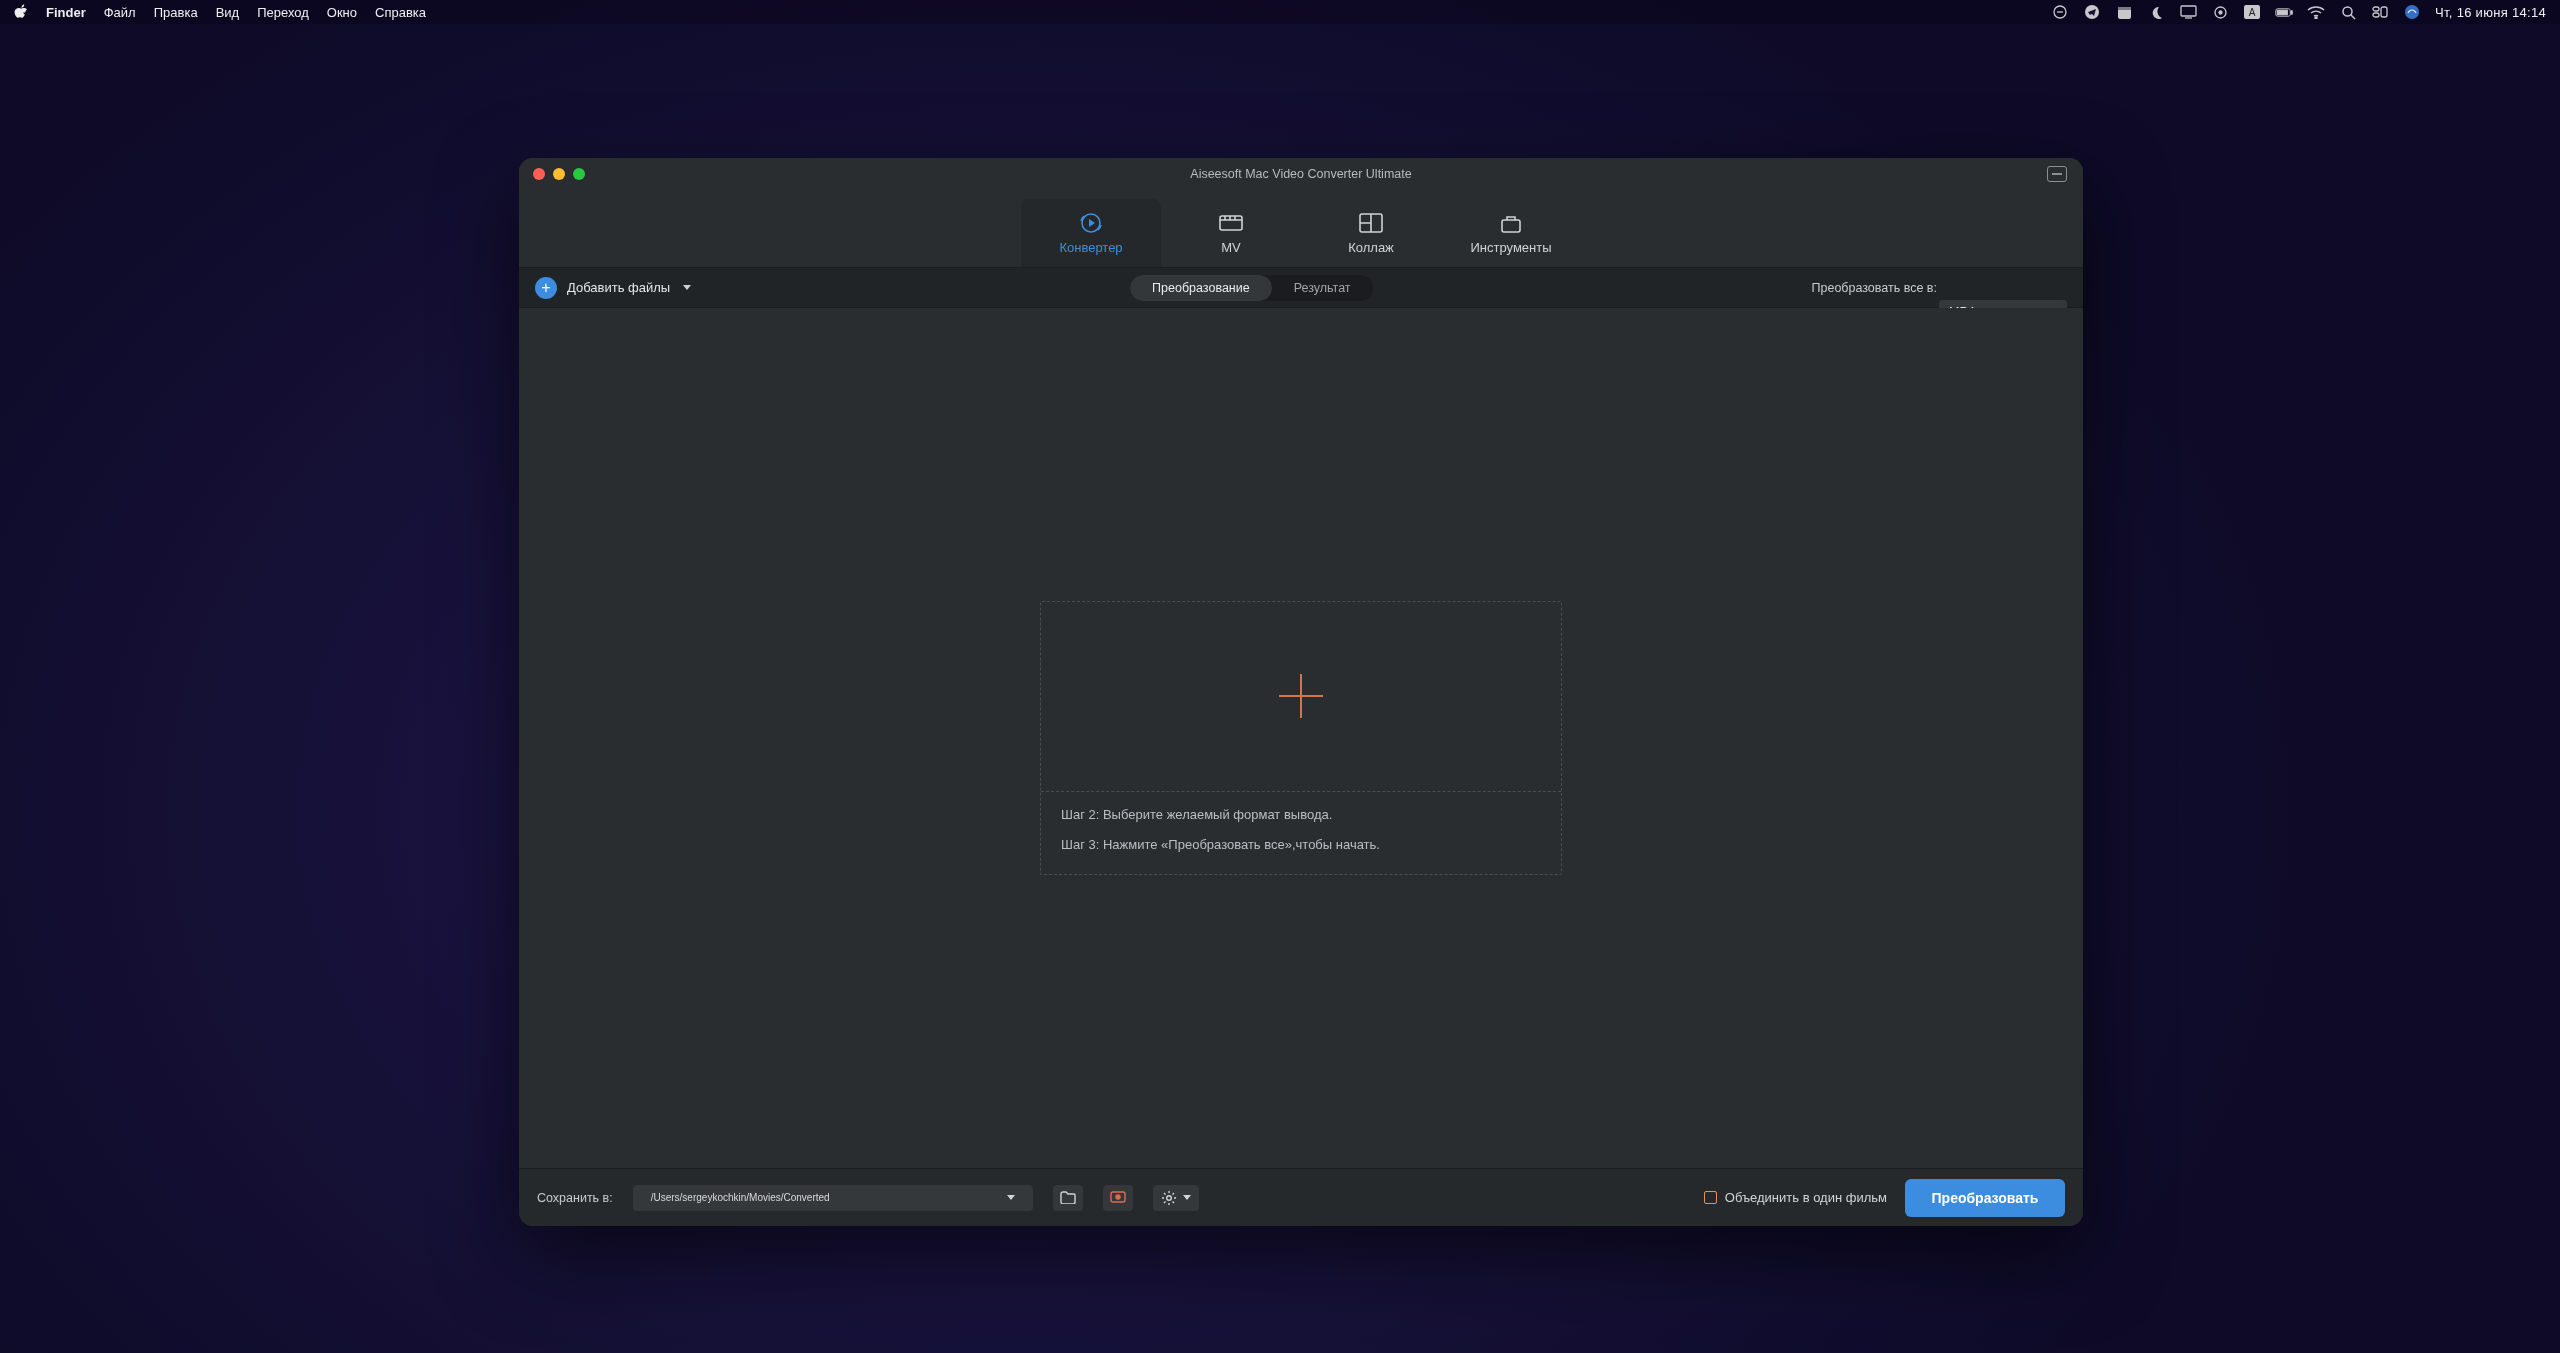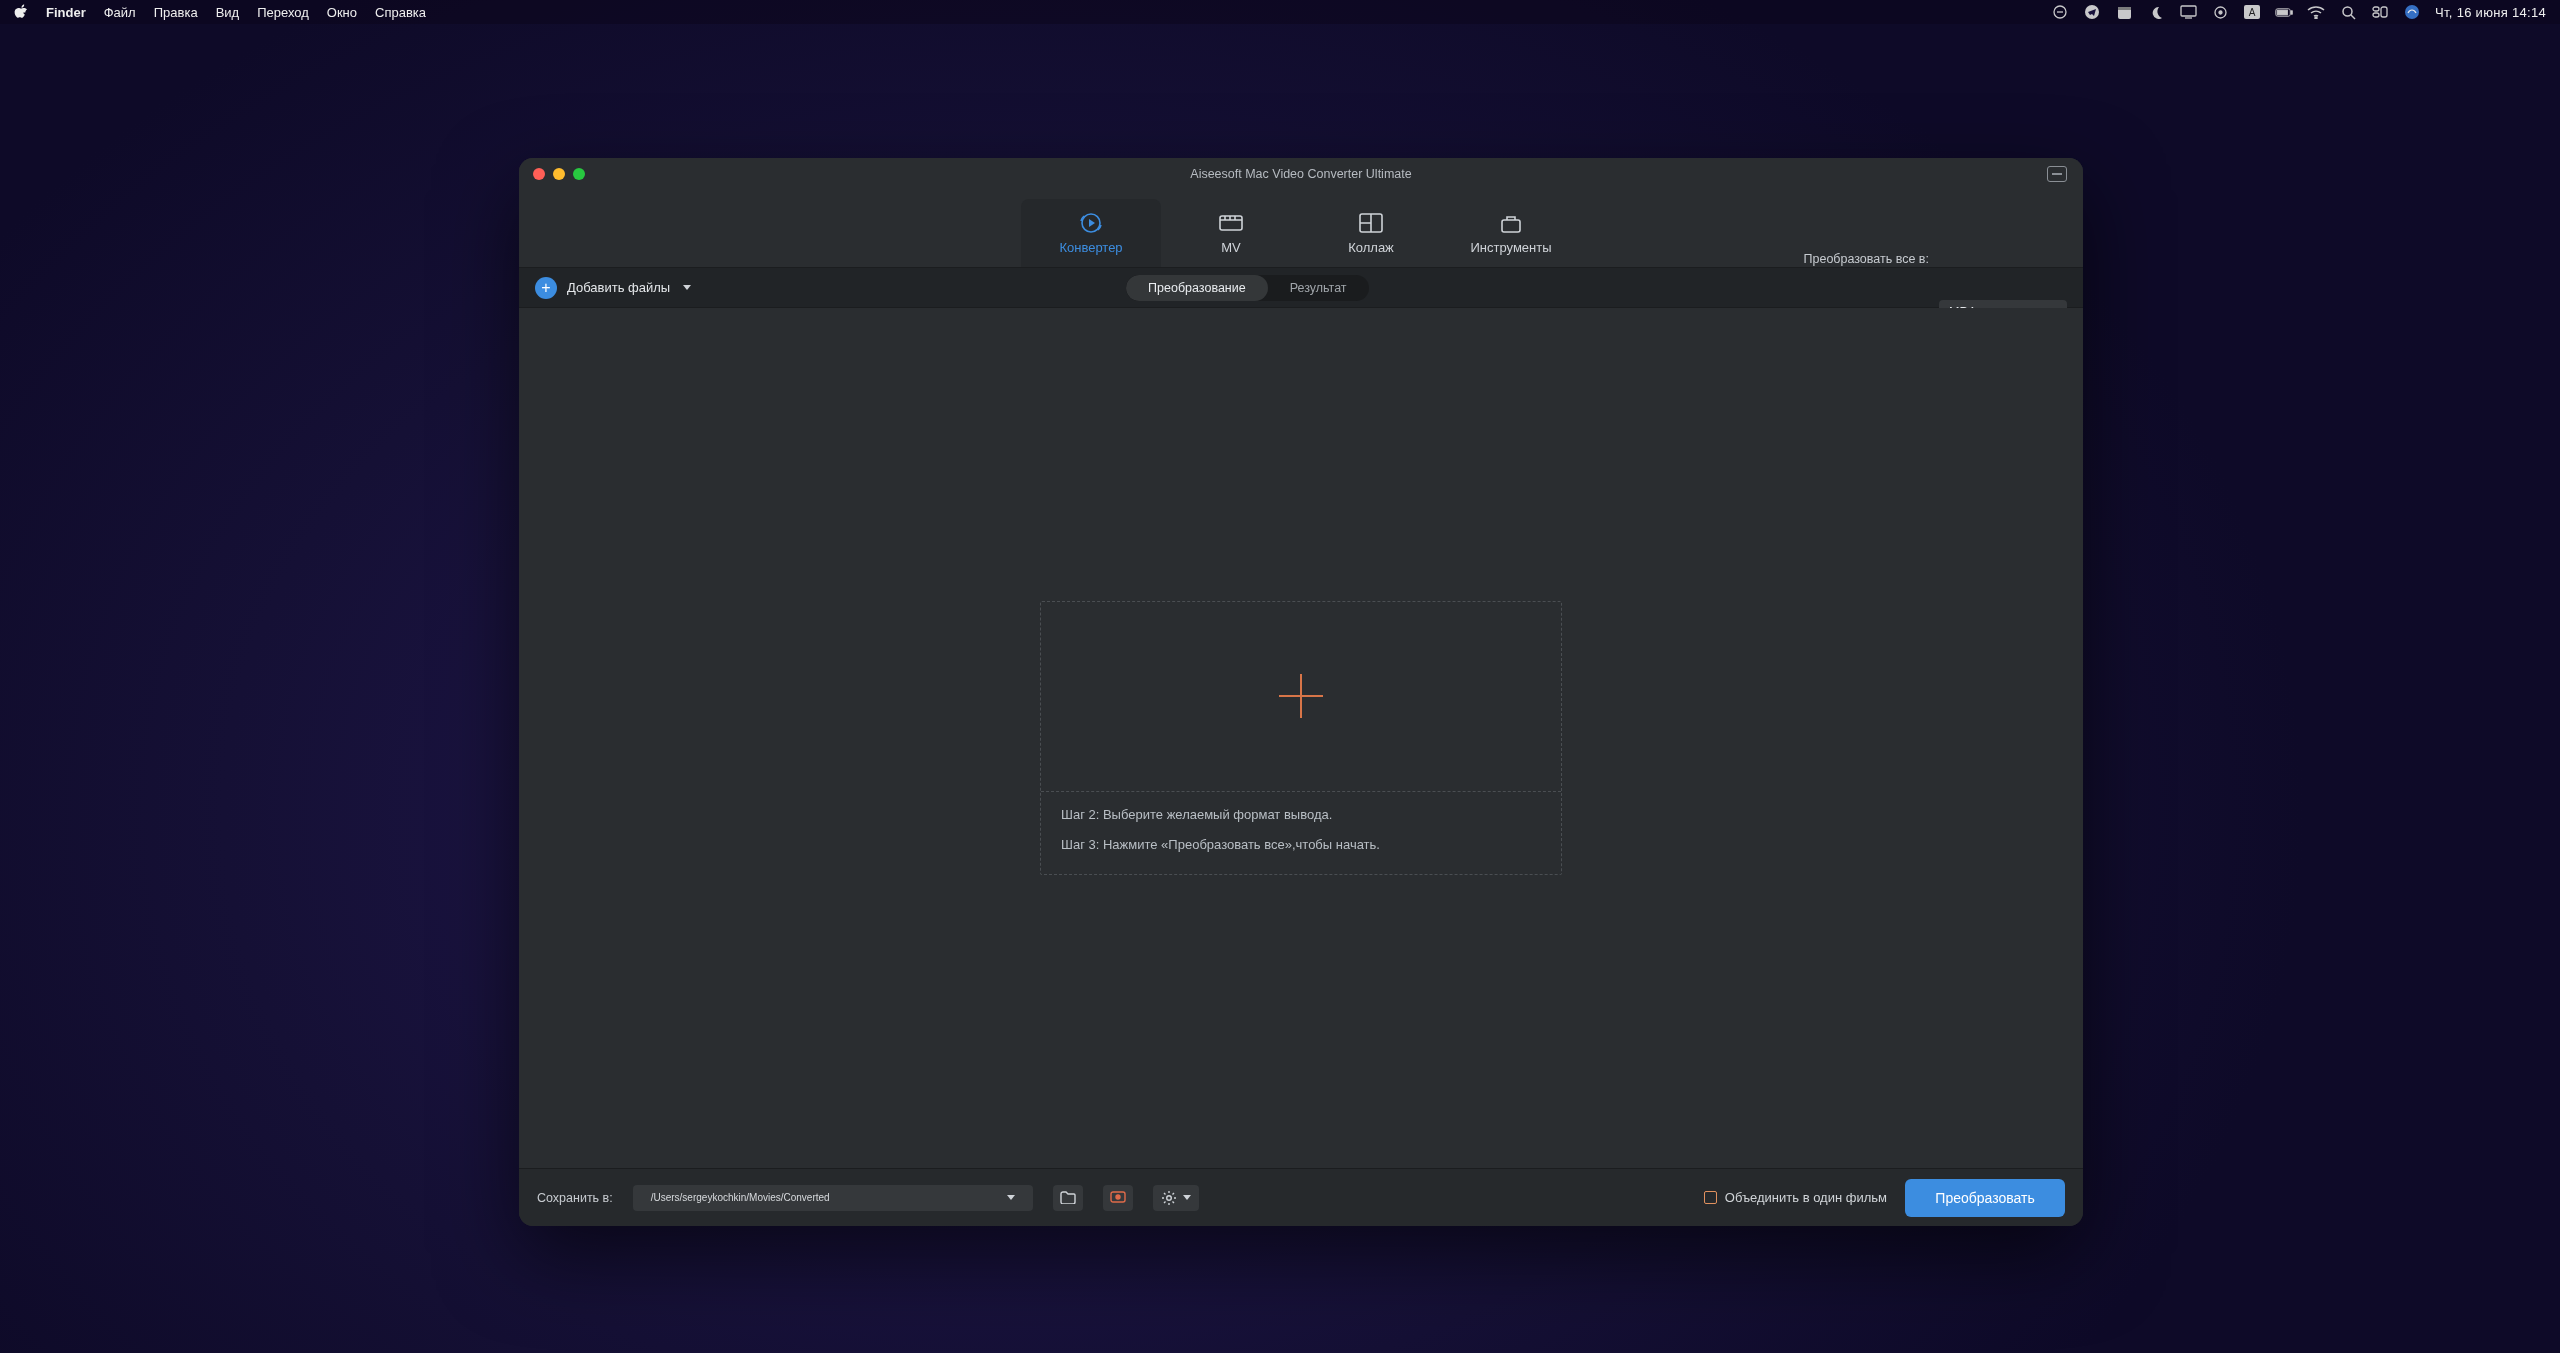--- a/index.html
+++ b/index.html
@@ -65,21 +65,21 @@
   display:flex; align-items:center; justify-content:center; color:#fff; font-size:16px; line-height:1;
 }
 .add-caret { width:0;height:0;border-left:4px solid transparent;border-right:4px solid transparent;border-top:5px solid #cfd3d8; margin-left:3px; }
 
 .pill-group {
   display: flex; background: #1a1c1e; border-radius: 14px; height: 26px; overflow: hidden; font-size: 12.5px;
 }
 .pill { padding: 0 22px; display: flex; align-items: center; color: #a0a5aa; }
 .pill.active { background: #343739; color: #e9ecef; border-radius: 14px; }
 
-.convert-all { display:flex; gap:10px; font-size:12.5px; color:#c7cbd0; }
+.convert-all { display:flex; align-items:center; gap:2px; font-size:12.5px; color:#c7cbd0; }
 .format-dd {
   min-width: 128px; height: 24px; background: #35383b; border-radius: 4px;
   display: flex; align-items: center; justify-content: space-between; padding: 0 10px;
   color: #e5e8eb; font-size: 12.5px; margin-top: 48px;
 }
 .dd-caret { width:0;height:0;border-left:4px solid transparent;border-right:4px solid transparent;border-top:5px solid #cfd3d8; }
 
 
 .stage { flex: 1; background: #2a2d30; display:flex; align-items:center; justify-content:center; }
 .dropzone {
@@ -110,21 +110,21 @@
   display:flex; align-items:center; justify-content:center; color:#cfd3d8;
 }
 .icon-btn.rec { color:#e06b4a; }
 .gear-group { display:flex; align-items:center; background:#35383b; border-radius:4px; height:26px; padding: 0 8px; gap:6px; }
 
 .bottom-right { display:flex; align-items:center; gap:18px; }
 .merge { display:flex; align-items:center; gap:8px; color:#d0d4d8; font-size:13px; }
 .chk { width:13px; height:13px; border:1.5px solid #e0915f; border-radius:2px; }
 .go-btn {
   min-width: 160px; height: 38px; background:#3c8de0; color:#fff; border-radius:6px; font-size:14px;
-  display:flex; align-items:center; justify-content:center;
+  display:flex; align-items:center; justify-content:center;font-weight:bold;
 }
 
 svg { display:block; }
 </style>
 </head>
 <body>
 
 <div class="menubar">
   <div class="menubar-left">
     <span class="mi">

